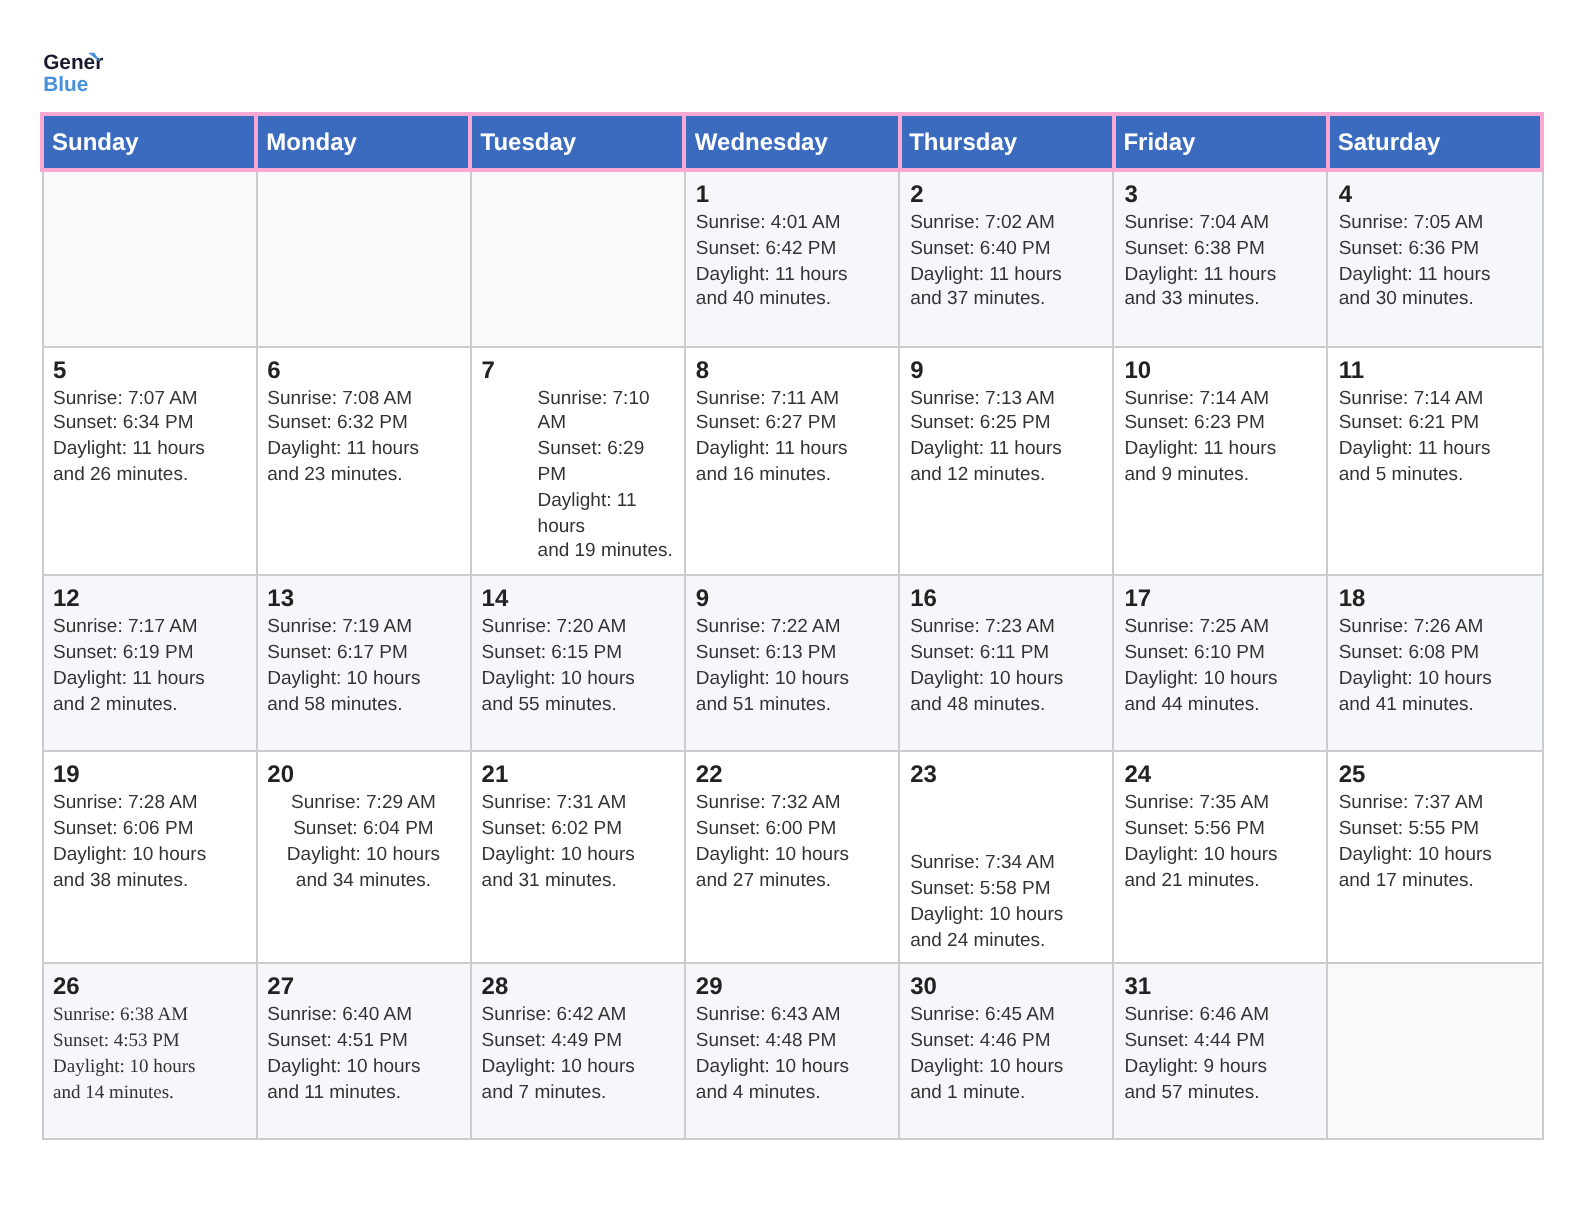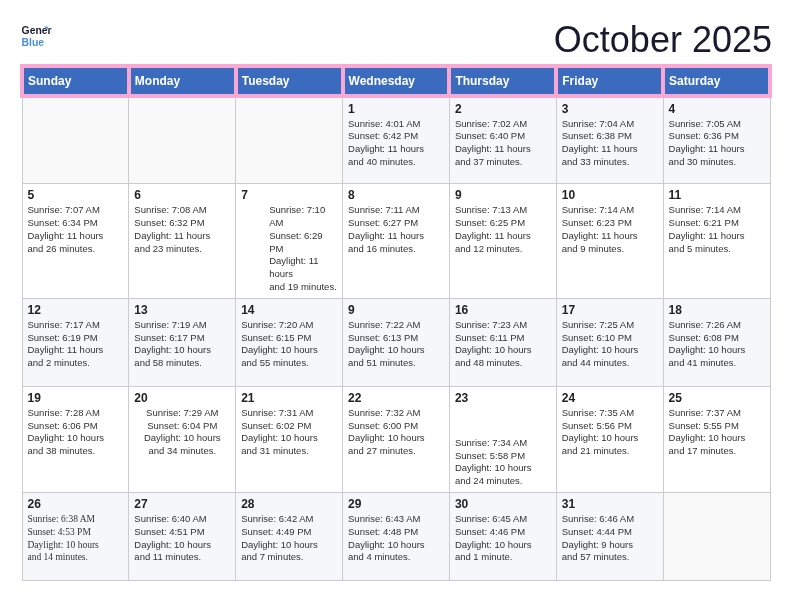--- a/index.html
+++ b/index.html
@@ -43,21 +43,21 @@
       border-collapse: collapse;
       table-layout: fixed;
     }
     .calendar thead th {
       background-color: #3a6bbf;
       color: #fff;
       font-size: 12px;
       font-weight: bold;
       padding: 6px 4px;
       text-align: left;
-      border: 4px solid #f9a8d4;
+      border: 2px solid #f9a8d4;
     }
     .calendar tbody td {
       border: 1px solid #ccc;
       vertical-align: top;
       padding: 4px 5px;
       font-size: 10px;
       color: #222;
       height: 88px;
     }
     .calendar tbody tr:nth-child(odd) td {
@@ -86,21 +86,20 @@
 
 <div class="header-top">
   <div class="logo">
     <svg class="logo-icon" viewBox="0 0 40 40">
       <text x="2" y="18" font-size="13" font-weight="bold" fill="#1a1a2e" font-family="Arial">General</text>
       <text x="2" y="32" font-size="13" font-weight="bold" fill="#4a90d9" font-family="Arial">Blue</text>
       <polygon points="30,8 38,14 34,8" fill="#4a90d9"></polygon>
     </svg>
   </div>
   <div class="title-block">
-    <div class="month-title">October 2025</div>
   </div>
 </div>
 
 <table class="calendar">
   <thead>
     <tr>
       <th>Sunday</th>
       <th>Monday</th>
       <th>Tuesday</th>
       <th>Wednesday</th>

